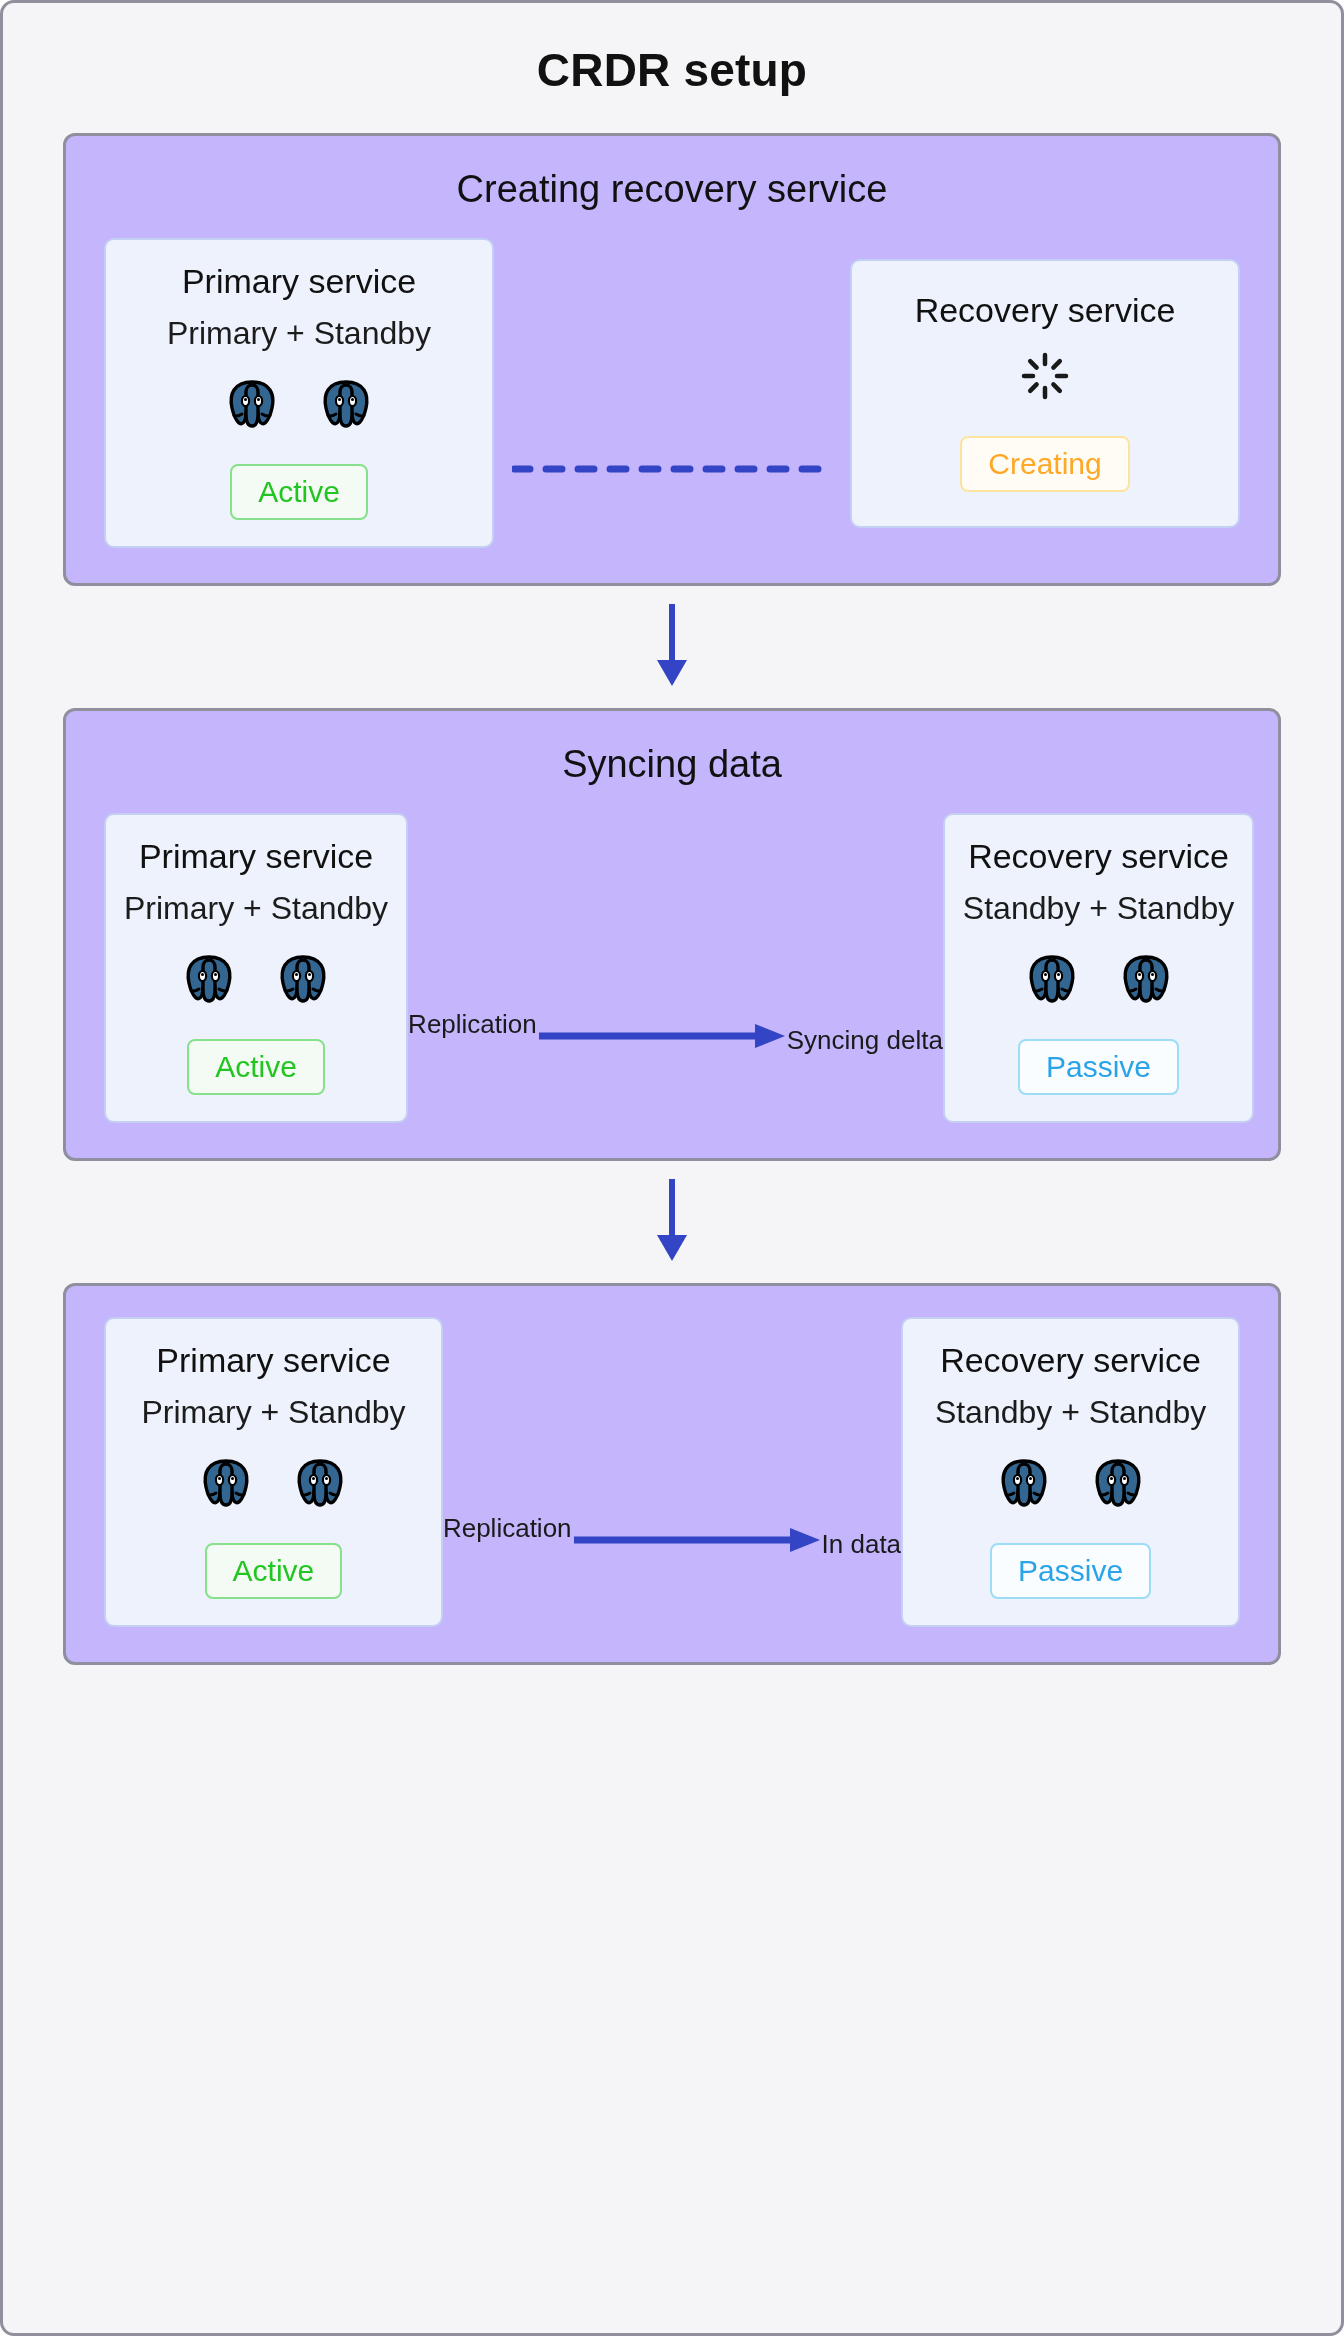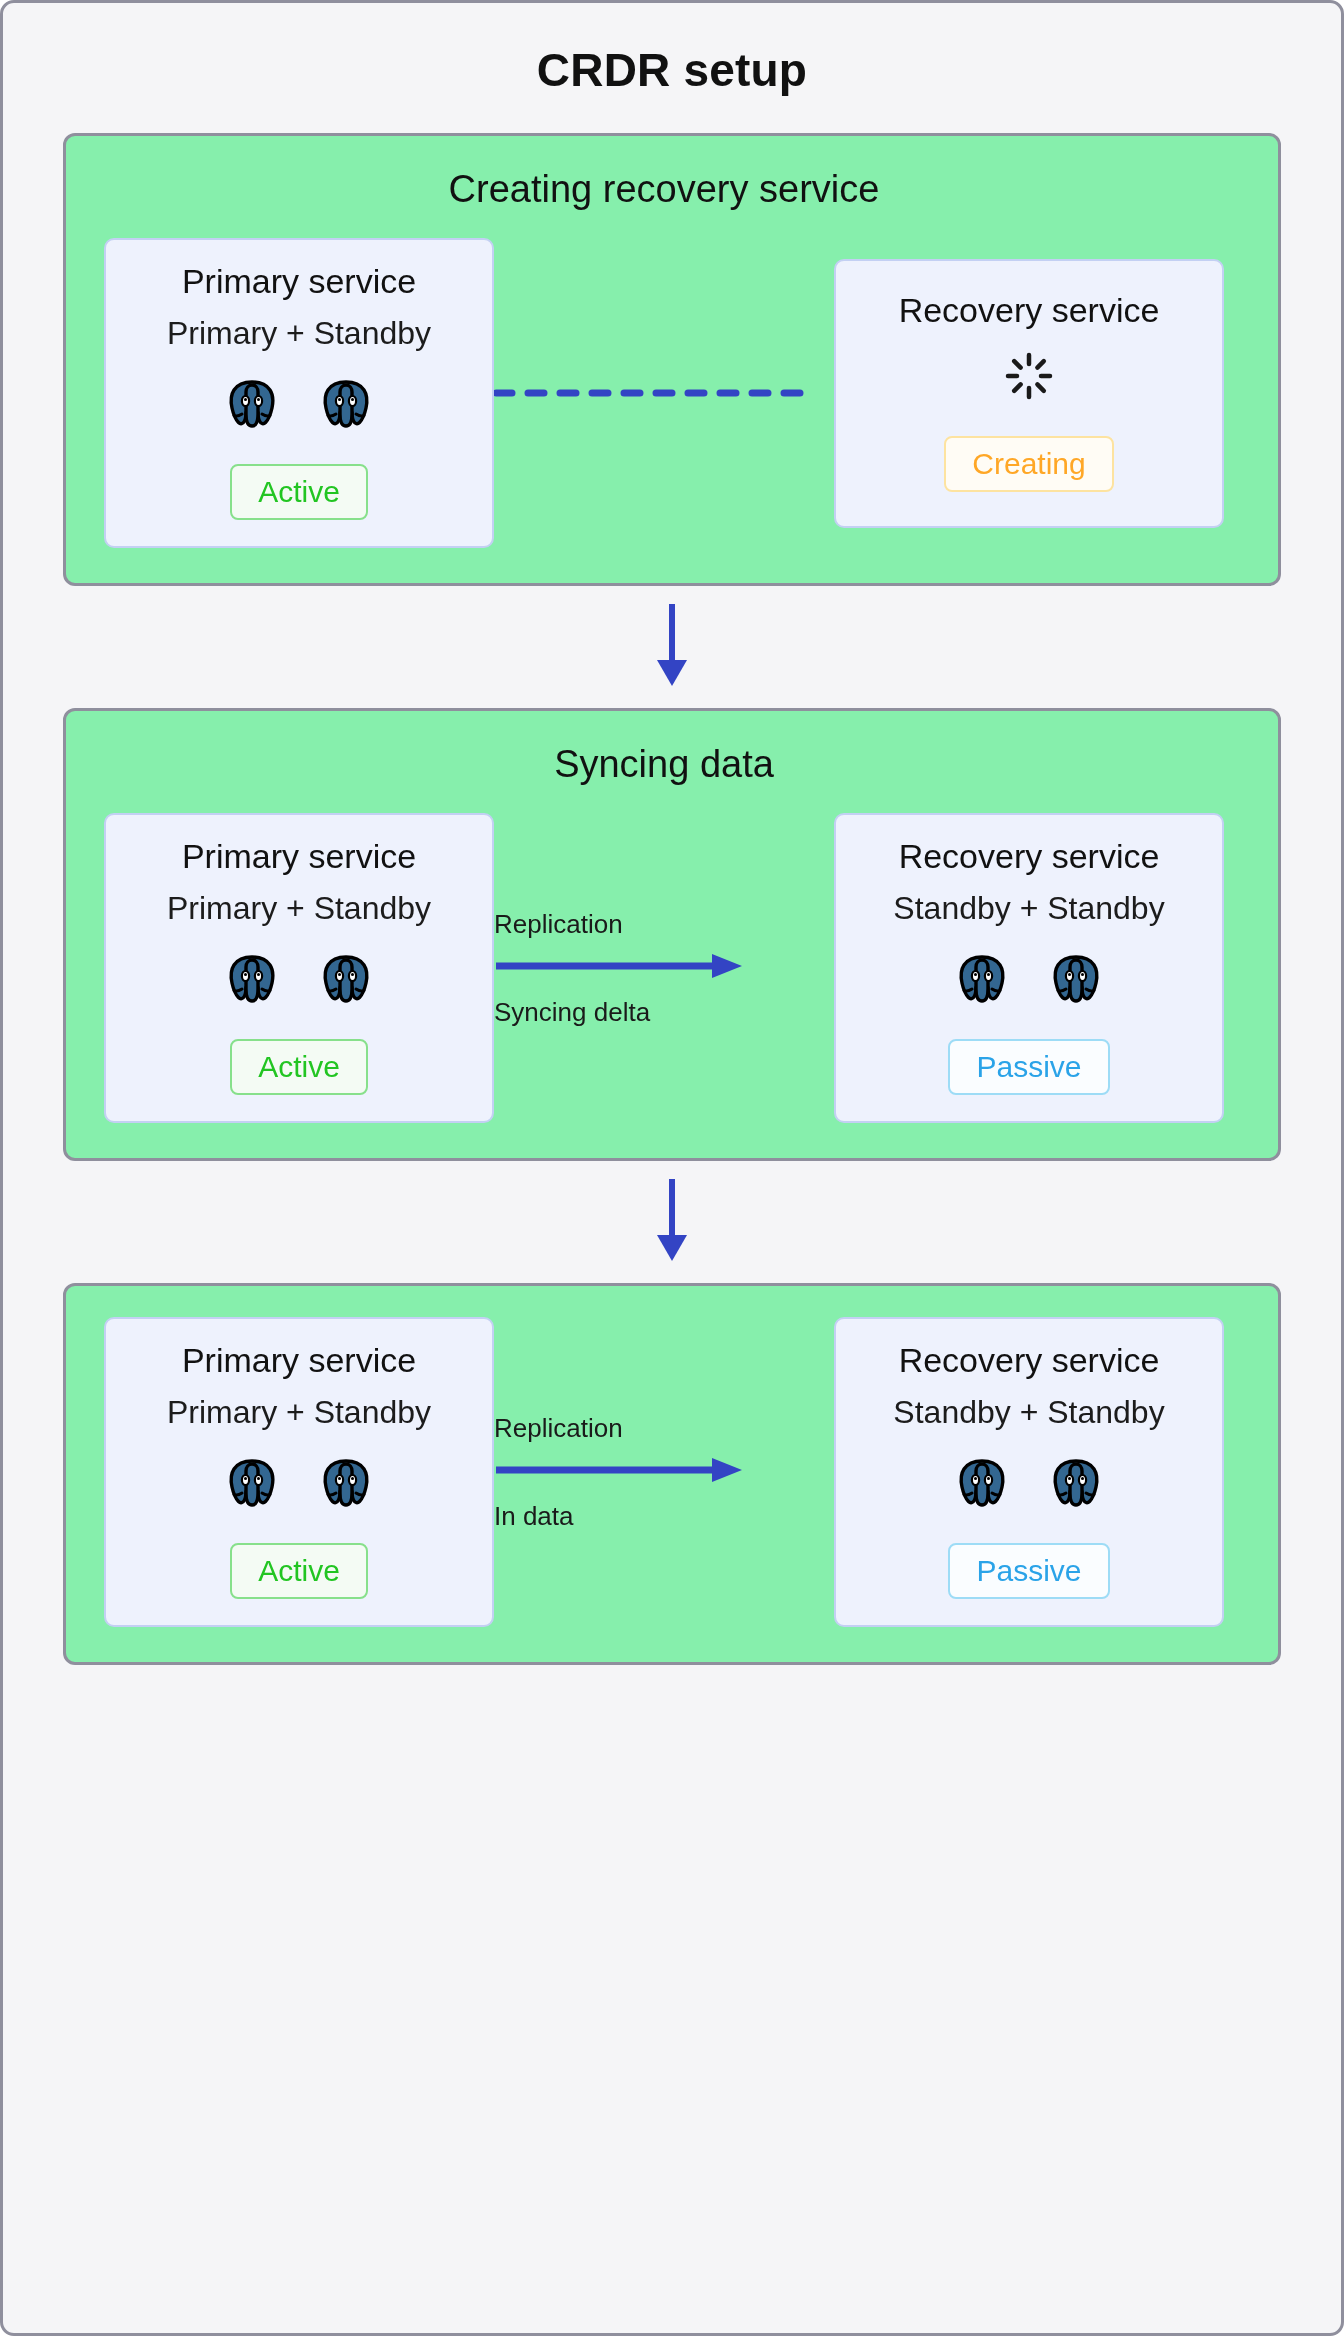--- a/index.html
+++ b/index.html
@@ -36,24 +36,24 @@
   }
 
   .stages {
     margin-top: 36px;
   }
 
   
   .stage {
     box-sizing: border-box;
     margin: 0 60px;
-    background: #86efac;
+    background: #c4b5fd;
     border: 3px solid #8f8f9d;
     border-radius: 12px;
-    padding: 26px 16px 30px 0;
+    padding: 26px 0 30px 0;
   }
 
   .stage-title {
     text-align: center;
     font-size: 38px;
     color: #111111;
     margin: 6px 0 22px 0;
     font-weight: 400;
   }
 
@@ -135,22 +135,22 @@
   .spinner {
     margin: 6px 0 30px 0;
   }
 
   
   .connector {
     position: relative;
     flex: 1 1 auto;
     height: 170px;
     display: flex;
-    flex-direction: column;
-    align-items: flex-start;
+    flex-direction: row;
+    align-items: flex-end;
     justify-content: center;
   }
   .connector-label {
     font-size: 26px;
     color: #1a1a1a;
     line-height: 1;
     white-space: nowrap;
   }
   .connector-label.top { margin-bottom: 16px; }
   .connector-label.bottom { margin-top: 16px; }

